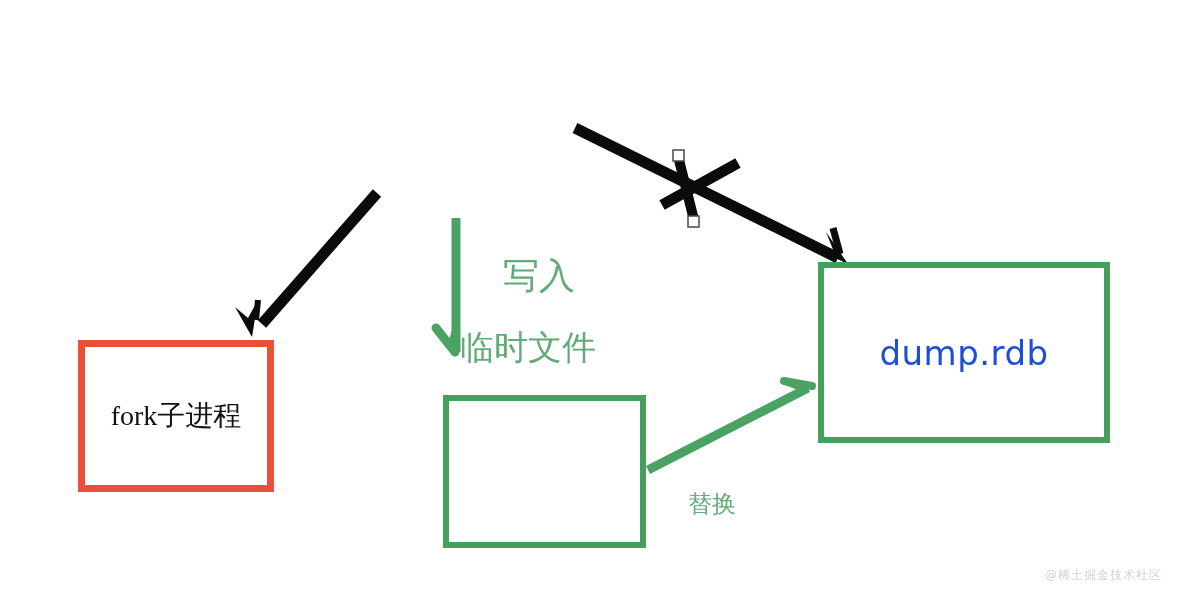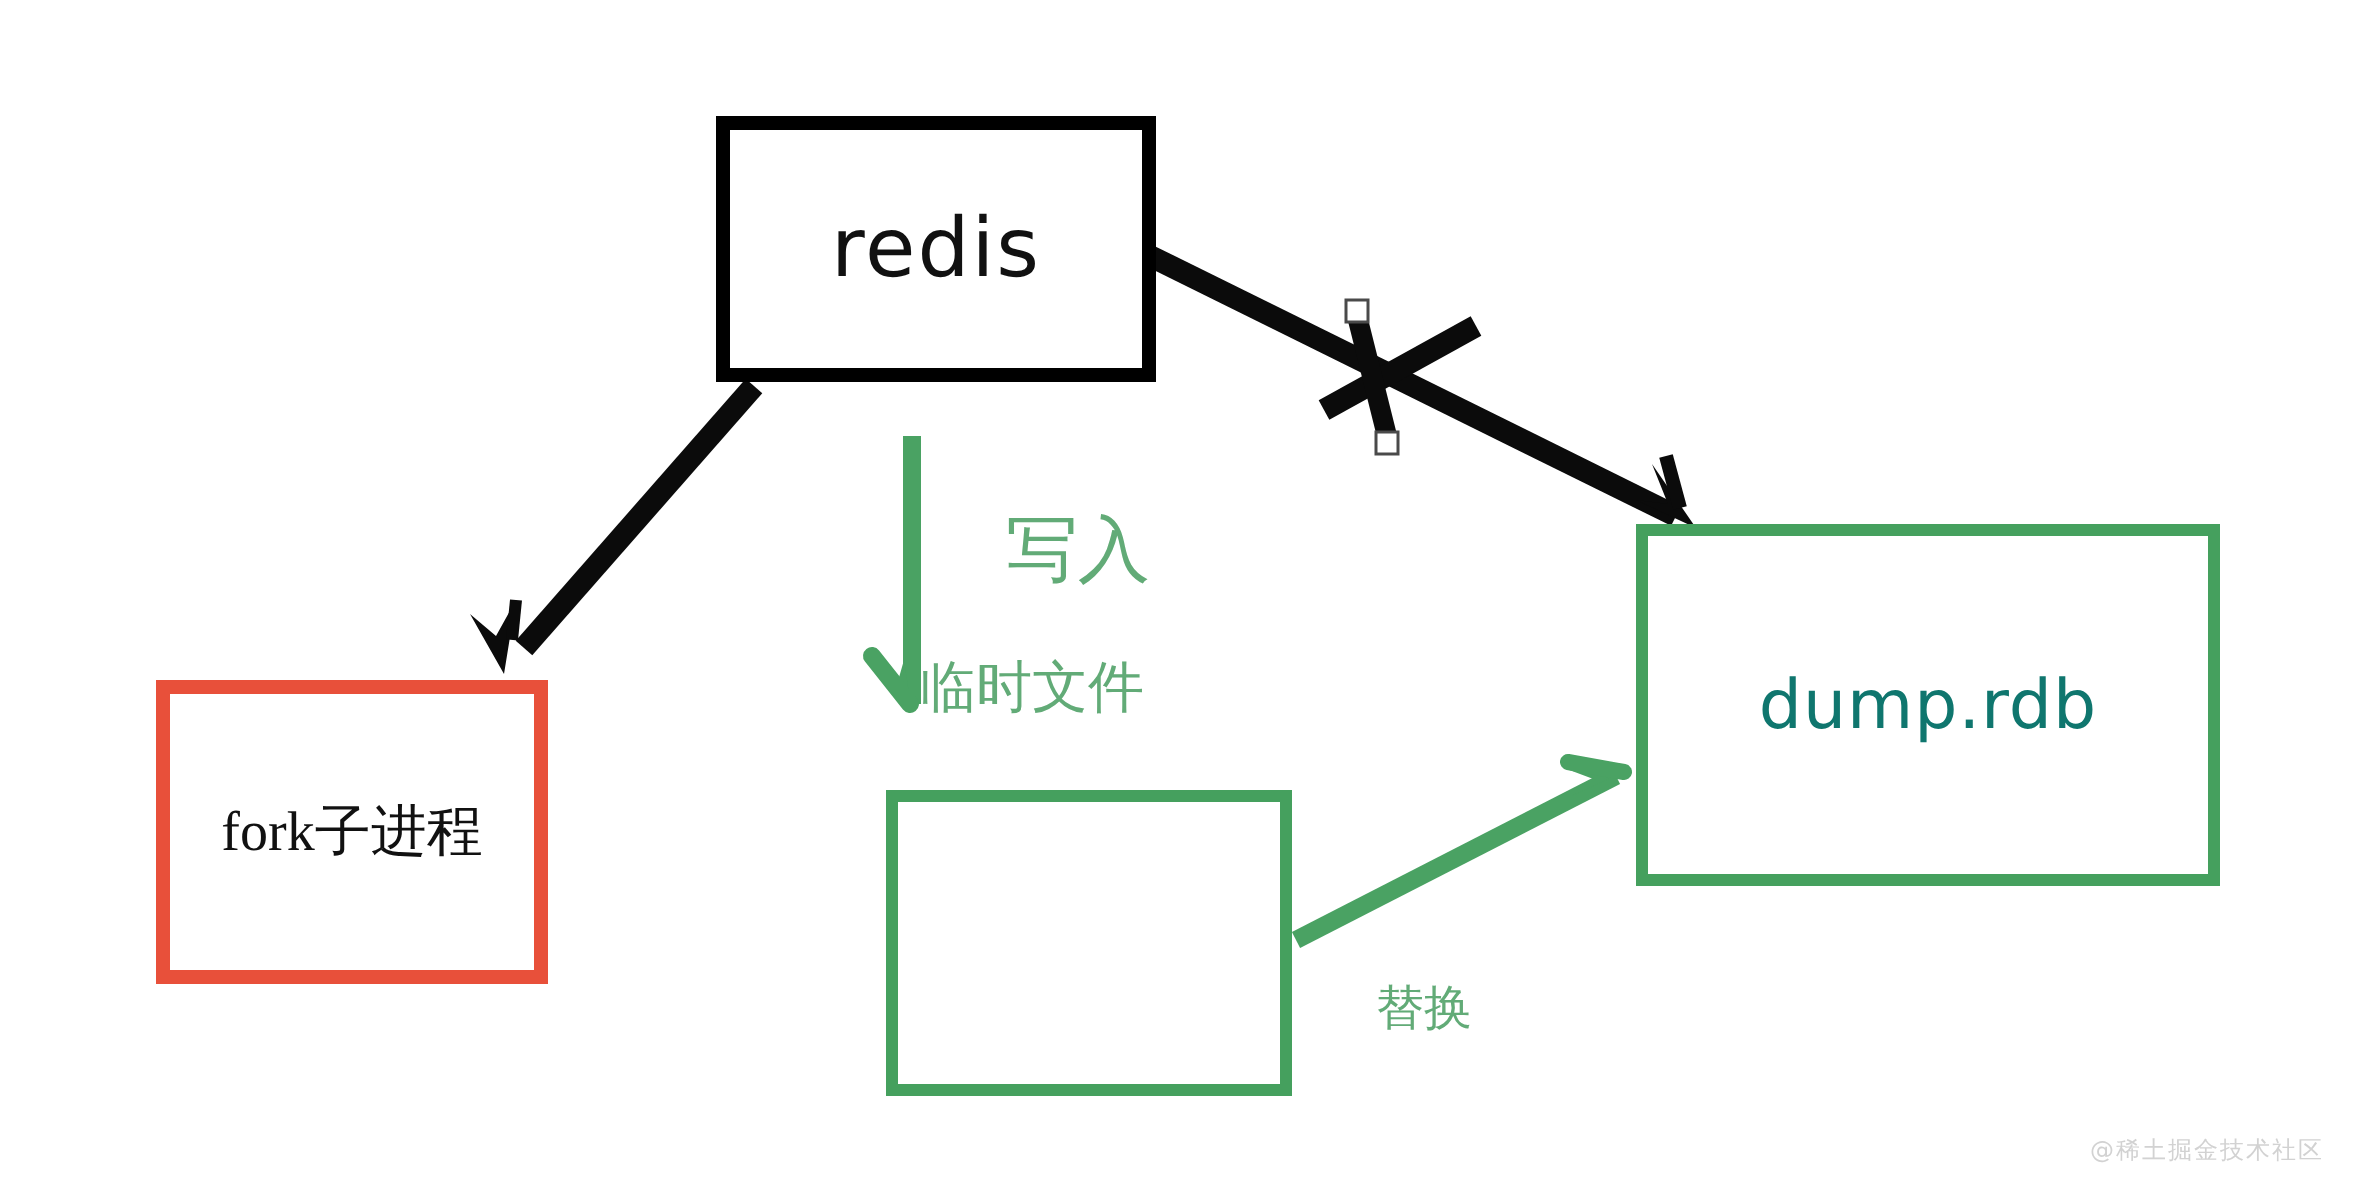--- a/index.html
+++ b/index.html
@@ -71,21 +71,21 @@
   }
 
   #box-dump {
     left: 818px;
     top: 262px;
     width: 292px;
     height: 181px;
     border: 6px solid #45a05e;
   }
   #box-dump .node-label {
-    color: #0f766e;
+    color: #1d4ed8;
     font-size: 34px;
     letter-spacing: 0.5px;
     font-family: "DejaVu Sans", "Liberation Sans", sans-serif;
   }
 
   #box-tempfile {
     left: 443px;
     top: 395px;
     width: 203px;
     height: 153px;
@@ -103,21 +103,21 @@
     font-family: "DejaVu Sans", "Liberation Sans", sans-serif;
   }
   #label-write {
     left: 503px;
     top: 258px;
     font-size: 36px;
   }
   #label-tempfile {
     left: 460px;
     top: 330px;
-    font-size: 28px;
+    font-size: 34px;
   }
   #label-replace {
     left: 688px;
     top: 492px;
     font-size: 24px;
   }
 
   
   #watermark {
     position: absolute;
@@ -163,23 +163,20 @@
     </g>
 
     <g>
       <path d="M 648 470 L 808 388" stroke="#4aa263" stroke-width="9" fill="none" stroke-linecap="butt"></path>
       <path d="M 816 384 L 782 384 L 798 390 L 786 398 Z" fill="#4aa263"></path>
       <path d="M 784 381 L 812 386" stroke="#4aa263" stroke-width="8" fill="none" stroke-linecap="round"></path>
     </g>
 
   </svg>
 
-  <div class="node-box" id="box-redis">
-    <span class="node-label">redis</span>
-  </div>
 
   <div class="node-box" id="box-fork">
     <span class="node-label"><span>fork</span><span class="cjk">子进程</span></span>
   </div>
 
   <div class="node-box" id="box-dump">
     <span class="node-label">dump.rdb</span>
   </div>
 
   <div class="node-box" id="box-tempfile">

